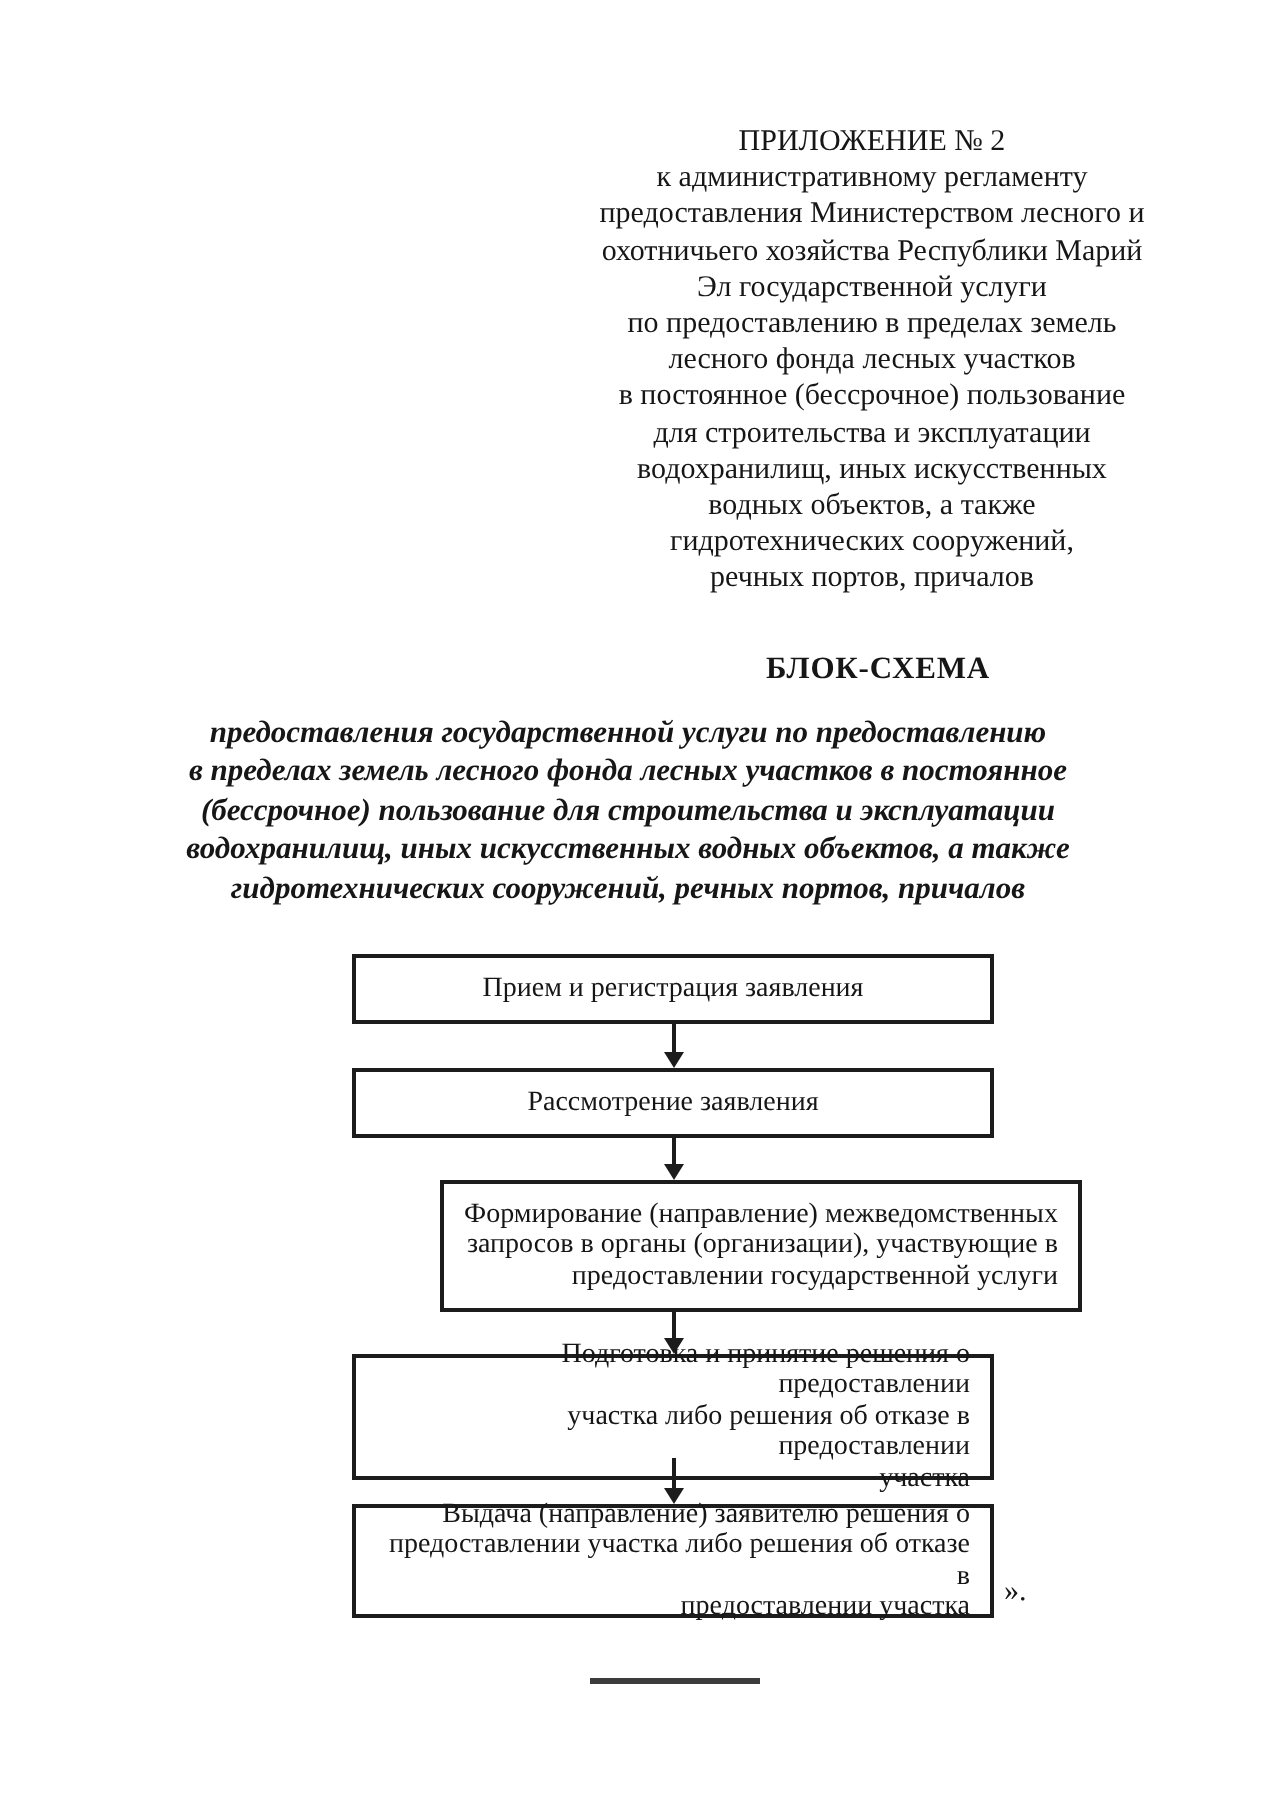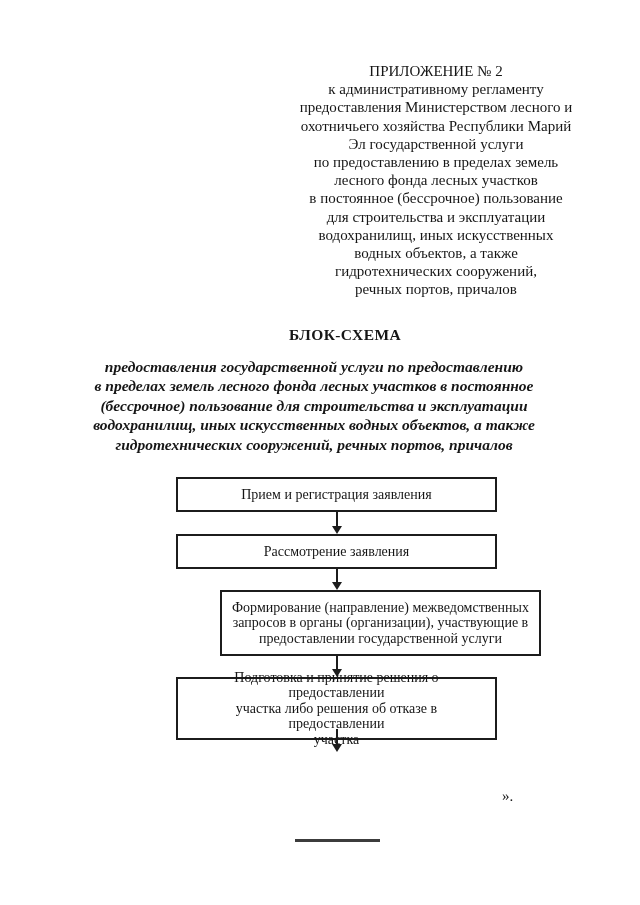--- a/index.html
+++ b/index.html
@@ -26,38 +26,38 @@
     position:absolute;
     left:261px;top:62px;width:350px;
     font-size:15px;line-height:18.2px;
     text-align:center;
   }
   .doc-title{
     position:absolute;
     left:195px;top:326px;width:300px;
     font-size:15.5px;font-weight:bold;
     letter-spacing:.4px;
-    text-align:center;
+    text-align:right;
   }
   .doc-subtitle{
     position:absolute;
     left:84px;top:357px;width:460px;
     font-size:15.5px;font-weight:bold;
     line-height:19.4px;
     text-align:center;
     font-style:italic;
   }
   .flow-box{
     position:absolute;
     left:176px;width:321px;
     box-sizing:border-box;
     border:2px solid var(--box_border);
     background:var(--background);
     display:flex;align-items:center;justify-content:center;
-    text-align:center;
+    text-align:right;
     font-size:14px;line-height:15.4px;
     padding:4px 10px;
   }
   .box-1{top:477px;height:35px;}
   .box-2{top:534px;height:35px;}
   .box-3{top:590px;height:66px;margin-left:44px;}
   .box-4{top:677px;height:63px;}
   .box-5{top:752px;height:57px;}
   .arrow-shaft{
     position:absolute;left:336px;width:2px;
@@ -132,18 +132,21 @@
   <div class="arrow-shaft shaft-3"></div>
   <div class="arrow-head head-3"></div>
 
   <div class="flow-box box-4 lines">Подготовка и принятие решения о предоставлении
 участка либо решения об отказе в предоставлении
 участка</div>
 
   <div class="arrow-shaft shaft-4"></div>
   <div class="arrow-head head-4"></div>
 
+  <div class="flow-box box-5 lines">Выдача (направление) заявителю решения о
+предоставлении участка либо решения об отказе в
+предоставлении участка</div>
 
   <div class="closing-mark">».</div>
 
   <div class="bottom-rule"></div>
 
 </div>
 
 </body></html>

